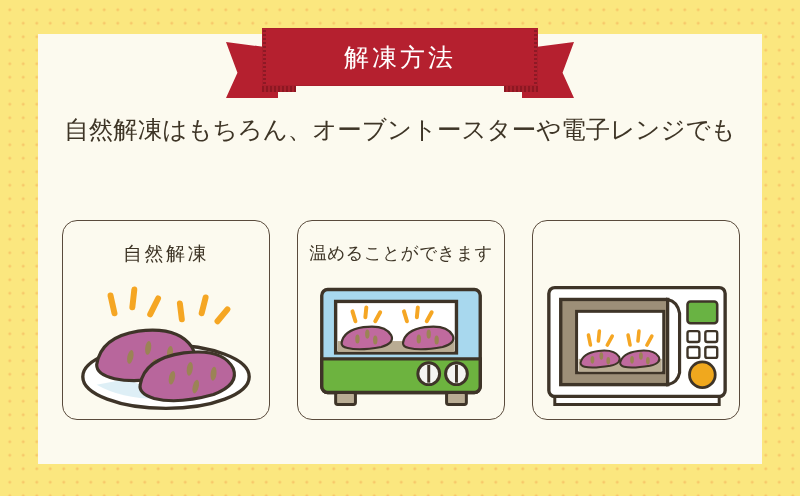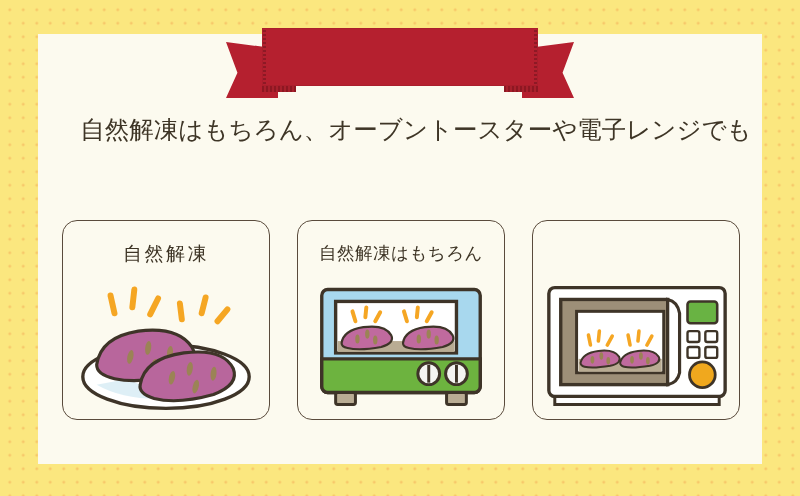--- a/index.html
+++ b/index.html
@@ -110,21 +110,20 @@
     position: absolute;
     left: 38px;
     top: 110px;
     width: 724px;
     text-align: center;
     color: #3e3526;
     font-size: 24.5px;
     line-height: 40px;
     letter-spacing: 0px;
     font-family: "DejaVu Sans", "Liberation Sans", sans-serif;
-    padding-left: 16px;
   }
   #description .line { display: block; white-space: nowrap; }
 
   
   #cards {
     position: absolute;
     left: 62px;
     top: 220px;
     width: 678px;
     height: 200px;
@@ -168,20 +167,21 @@
 <div id="stage">
 
   <div id="panel"></div>
 
   <div id="ribbon">
     <div class="ribbon-tail left"></div>
     <div class="ribbon-tail right"></div>
     <div class="ribbon-fold left"></div>
     <div class="ribbon-fold right"></div>
     <div class="ribbon-band"></div>
+    <div id="ribbon-title">解凍方法</div>
   </div>
 
   <div id="description">
     <span class="line">自然解凍はもちろん、オーブントースターや電子レンジでも</span>
   </div>
 
   <div id="cards">
 
     <div class="card">
       <div class="card-label">自然解凍</div>
@@ -217,21 +217,21 @@
               <ellipse cx="128" cy="96" rx="3" ry="7" transform="rotate(8 128 96)"></ellipse>
               <ellipse cx="134" cy="114" rx="3" ry="7" transform="rotate(14 134 114)"></ellipse>
               <ellipse cx="152" cy="101" rx="3" ry="7" transform="rotate(6 152 101)"></ellipse>
             </g>
           </g>
         </svg>
       </div>
     </div>
 
     <div class="card">
-      <div class="card-label tight">自然解凍はもちろん</div>
+      <div class="card-label tight">温めることができます</div>
       <div class="card-art">
         <svg viewBox="0 0 208 146" xmlns="http://www.w3.org/2000/svg">
 
           <rect x="24" y="16" width="160" height="104" rx="6" fill="#a8d8ee" stroke="#3e3428" stroke-width="3.4"></rect>
 
           <path d="M24 86 H184 V114 a6 6 0 0 1 -6 6 H30 a6 6 0 0 1 -6 -6 Z" fill="#6db33f" stroke="#3e3428" stroke-width="3.4"></path>
 
           <rect x="38" y="28" width="122" height="52" fill="#ffffff" stroke="#3e3428" stroke-width="3.4"></rect>
 
           <rect x="40" y="68" width="118" height="11" fill="#b9ac93"></rect>

